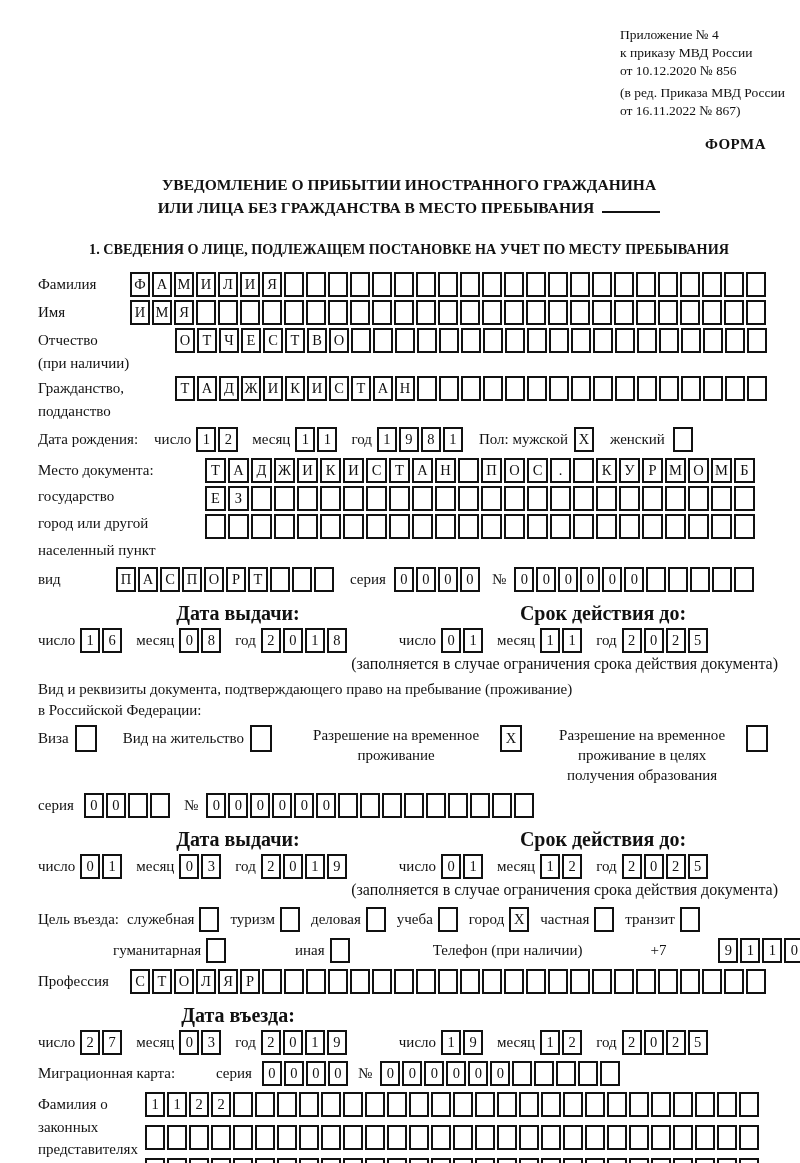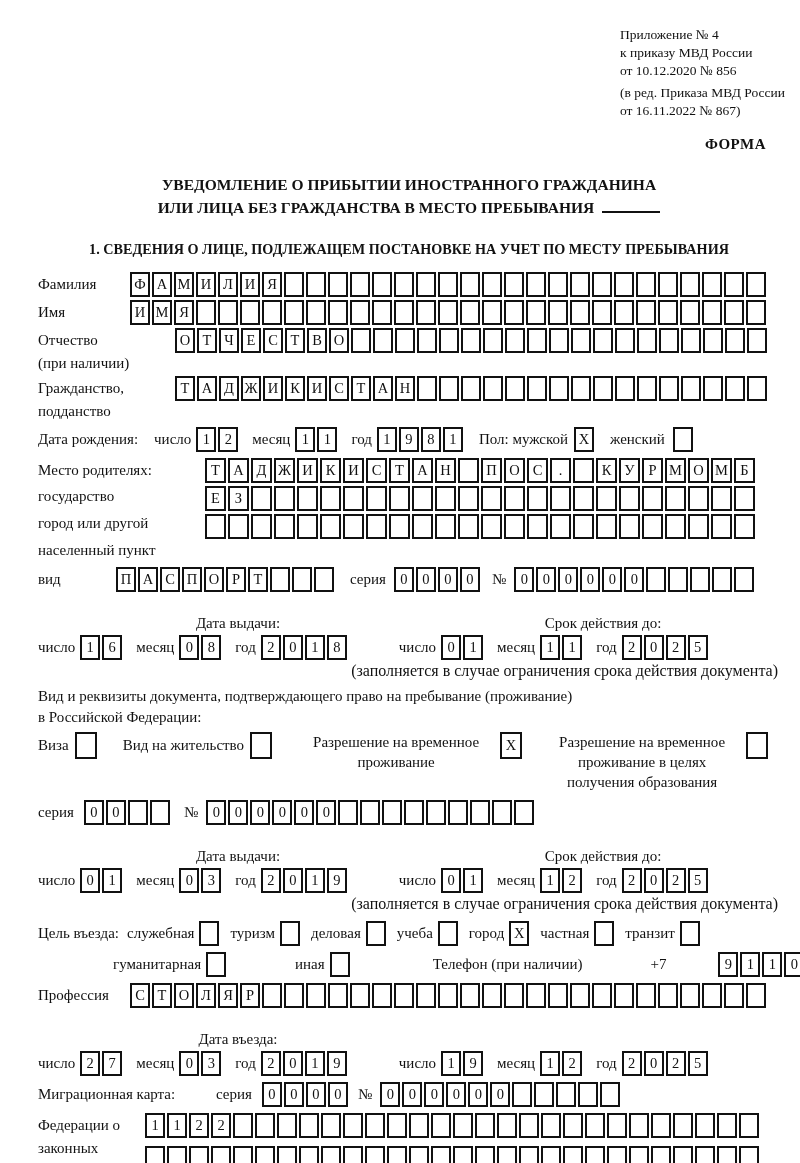--- a/index.html
+++ b/index.html
@@ -32,21 +32,21 @@
     flex:0 0 auto;width:20px;height:25px;box-sizing:border-box;
     border:2px solid #111;margin-right:2px;
     display:flex;align-items:center;justify-content:center;
     font-size:14.5px;line-height:1;background:#fff;
   }
   .wide .cell{width:21px;}
   .big .cell{width:22px;height:27px;}
   .cellcol .cells{margin-bottom:4px;}
   .cellcol.tight .cells{margin-bottom:3px;}
   .dochead{margin-top:4px;text-align:center;font-weight:bold;font-size:14.5px;}
-  .dhdr{display:flex;margin-top:23px;font-size:15px;}
+  .dhdr{display:flex;margin-top:10px;font-size:20px;font-weight:bold;}
   .dhdr-left{width:400px;text-align:center;}
   .dhdr-right{width:330px;text-align:center;}
   .dgrp{display:flex;align-items:center;}
   .dgrp .t{margin:0 5px 0 0;}
   .dgrp .t2{margin-left:12px;margin-right:5px;}
   .rgrp{margin-left:50px;}
   .note{text-align:right;font-size:16px;margin-top:2px;padding-right:2px;}
   .plain{margin-top:6px;line-height:21px;}
   .optrow{display:flex;align-items:flex-start;margin-top:4px;}
   .optrow .txt{margin-right:6px;}
@@ -250,21 +250,21 @@
           <span class="cell">X</span>
         </span>
       <span class="lbl" style="margin-left:14px;margin-right:8px">женский</span>
       <span class="cells">
           <span class="cell"></span>
         </span>
     </div>
 
     <div class="frow top mt6">
       <span class="lbl w167">
-        <span class="ln" style="display:block;line-height:25px">Место родителях:</span>
+        <span class="ln" style="display:block;line-height:25px">Место документа:</span>
         <span class="ln" style="display:block;line-height:27px">государство</span>
         <span class="ln" style="display:block;line-height:27px">город или другой</span>
         <span class="ln" style="display:block;line-height:27px">населенный пункт</span>
       </span>
       <span class="cellcol tight wide">
         <span class="cells">
             <span class="cell">Т</span>
             <span class="cell">А</span>
             <span class="cell">Д</span>
             <span class="cell">Ж</span>
@@ -704,21 +704,21 @@
           <span class="cell"></span>
           <span class="cell"></span>
           <span class="cell"></span>
           <span class="cell"></span>
           <span class="cell"></span>
         </span>
     </div>
 
     <div class="frow top mt6">
       <span class="lbl w107">
-        <span class="ln" style="display:block;line-height:24px">Федерации о</span>
+        <span class="ln" style="display:block;line-height:24px">Фамилия о</span>
         <span class="ln" style="display:block;line-height:22px">законных</span>
         <span class="ln" style="display:block;line-height:22px">представителях</span>
         <span class="ln" style="display:block;line-height:22px">(родителях,</span>
 
       </span>
       <span class="cellcol">
         <span class="cells" style="margin-bottom:8px">
             <span class="cell">1</span>
             <span class="cell">1</span>
             <span class="cell">2</span>

